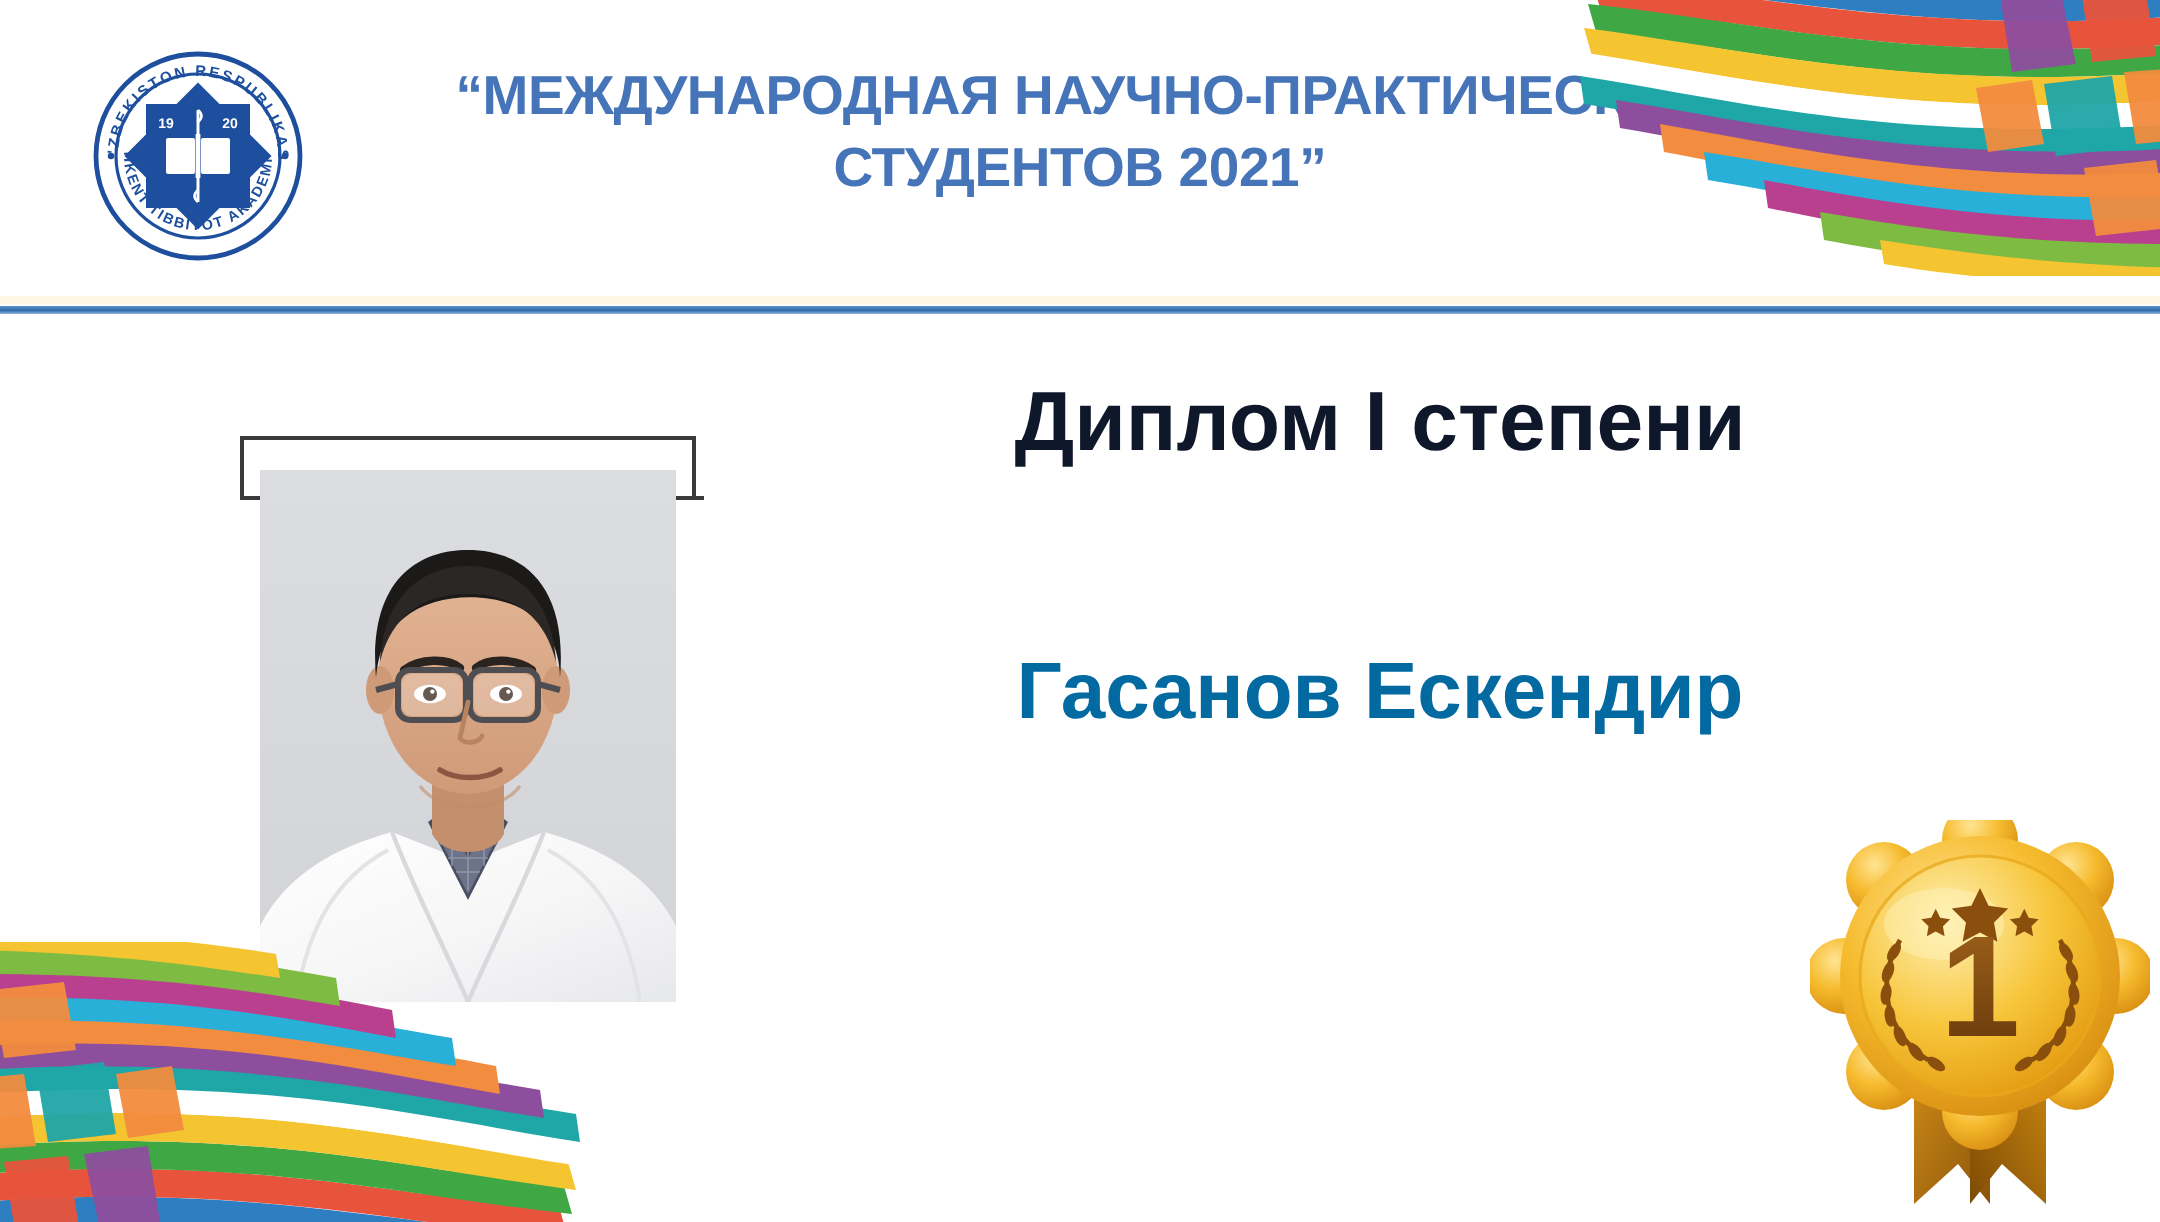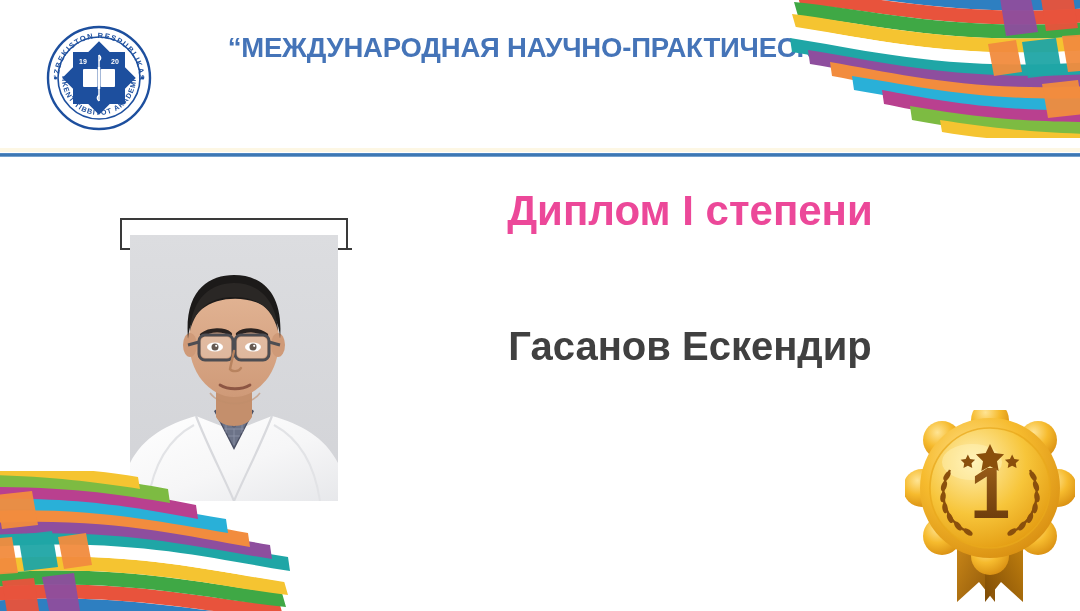--- a/index.html
+++ b/index.html
@@ -84,21 +84,21 @@
     background: linear-gradient(to bottom, #5b92cc 0%, #2f6ba8 55%, #8fb6dd 100%);
   }
 
   
   #award-title {
     position: absolute;
     left: 440px;
     top: 186px;
     width: 500px;
     text-align: center;
-    color: #ec4899;
+    color: #0f172a;
     font-weight: bold;
     font-size: 42px;
     line-height: 50px;
     white-space: nowrap;
   }
 
   
   #photo-block {
     position: absolute;
     left: 120px;
@@ -136,21 +136,21 @@
   }
   #recipient-photo svg { display: block; }
 
   
   #recipient-name {
     position: absolute;
     left: 440px;
     top: 322px;
     width: 500px;
     text-align: center;
-    color: #404040;
+    color: #0369a1;
     font-weight: bold;
     font-size: 40px;
     line-height: 48px;
     white-space: nowrap;
   }
 
   
   #affiliation {
     position: absolute;
     left: 415px;
@@ -218,20 +218,21 @@
           <path d="M 54,31 q 3.5,3 0,6" stroke-width="1.3"></path>
           <path d="M 54,77 q -3.5,-3 0,-6" stroke-width="1.3"></path>
         </g>
         <text x="38" y="40" font-family="'Liberation Sans', sans-serif" font-size="7" font-weight="bold" fill="#ffffff" text-anchor="middle">19</text>
         <text x="70" y="40" font-family="'Liberation Sans', sans-serif" font-size="7" font-weight="bold" fill="#ffffff" text-anchor="middle">20</text>
       </svg>
     </div>
 
     <div id="header-title">
       <span class="tline">“МЕЖДУНАРОДНАЯ НАУЧНО-ПРАКТИЧЕСКАЯ</span>
+      <span class="tline">СТУДЕНТОВ 2021”</span>
     </div>
   </div>
 
   <div id="header-rule-light"></div>
   <div id="header-rule"></div>
 
   <div id="award-title">Диплом I степени</div>
 
   <div id="photo-block">
     <div id="photo-frame"></div>

